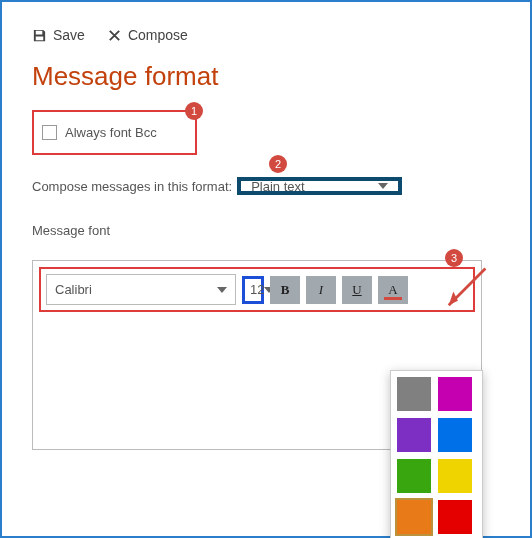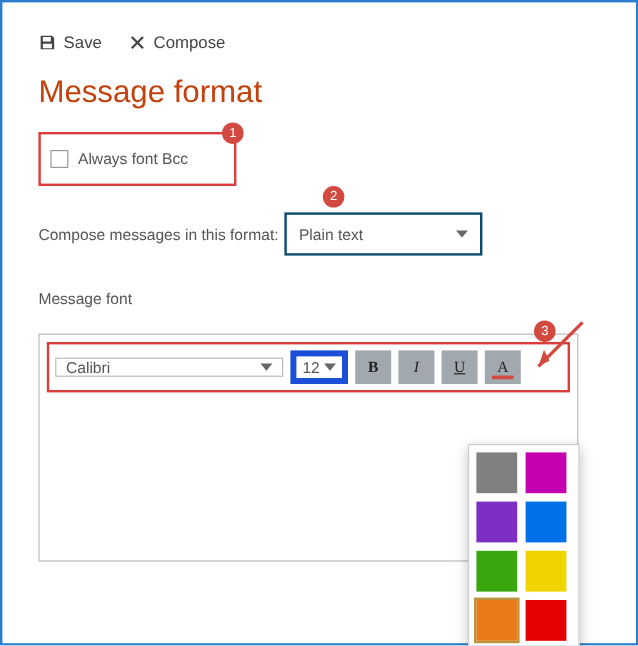--- a/index.html
+++ b/index.html
@@ -10,29 +10,29 @@
 .tool-btn svg{width:15px;height:15px;}
 h1{font-size:26px;font-weight:200;color:#c2410c;margin-bottom:18px;}
 .sect1{border:2px solid #de3b3b;padding:8px;width:165px;position:relative;margin-bottom:22px;}
 .badge{position:absolute;width:18px;height:18px;border-radius:50%;background:#d24a3f;color:#fff;font-size:11px;display:flex;align-items:center;justify-content:center;}
 .b1{top:-10px;right:-8px;}
 .row{display:flex;align-items:center;gap:8px;margin:5px 0;}
 .chk{width:15px;height:15px;border:1px solid #999;display:flex;align-items:center;justify-content:center;background:#fff;}
 .chk svg{width:11px;height:11px;}
 .compose-line{display:flex;align-items:center;gap:5px;margin-bottom:28px;position:relative;}
 .compose-line .label{font-size:13px;}
-.select-like{border:2px solid #0c4a6e;width:165px;height:36px;display:flex;align-items:center;justify-content:space-between;padding:0 10px;}
+.select-like{border:4px solid #0c4a6e;width:165px;height:18px;display:flex;align-items:center;justify-content:space-between;padding:0 10px;}
 .b2{top:-22px;right:115px;position:absolute;}
 .b2wrap{position:relative;}
 .caret{width:0;height:0;border-left:5px solid transparent;border-right:5px solid transparent;border-top:6px solid #666;}
 .mf-label{font-size:13px;margin-bottom:22px;}
 .editor{border:1px solid #bbb;width:450px;height:190px;position:relative;}
 .toolbar2{border:2px solid #de3b3b;margin:6px;padding:5px;display:flex;align-items:center;gap:6px;position:relative;}
-.font-dd{border:1px solid #bbb;height:16px;width:190px;display:flex;align-items:center;justify-content:space-between;padding:0 8px;}
-.size-dd{border:5px solid #1d4ed8;height:28px;width:48px;display:flex;align-items:center;justify-content:space-between;padding:0 5px;}
+.font-dd{border:1px solid #bbb;height:31px;width:190px;display:flex;align-items:center;justify-content:space-between;padding:0 8px;}
+.size-dd{border:3px solid #1d4ed8;height:28px;width:22px;display:flex;align-items:center;justify-content:space-between;padding:0 5px;}
 .fmt-btn{width:30px;height:28px;background:#a1a8ae;display:flex;align-items:center;justify-content:center;font-family:Georgia,serif;color:#222;}
 .fmt-b{font-weight:bold;}
 .fmt-i{font-style:italic;}
 .fmt-u{text-decoration:underline;}
 .fmt-a{position:relative;}
 .fmt-a .ul{position:absolute;bottom:4px;left:6px;right:6px;height:3px;background:#d24a3f;}
 .b3{top:-20px;right:10px;position:absolute;}
 .arrow{position:absolute;top:262px;right:40px;width:55px;height:55px;}
 .arrow svg{width:55px;height:55px;}
 .sample{text-align:center;margin-top:25px;font-family:Calibri,Arial,sans-serif;font-weight:bold;font-style:italic;text-decoration:underline;font-size:16px;color:#222;}

